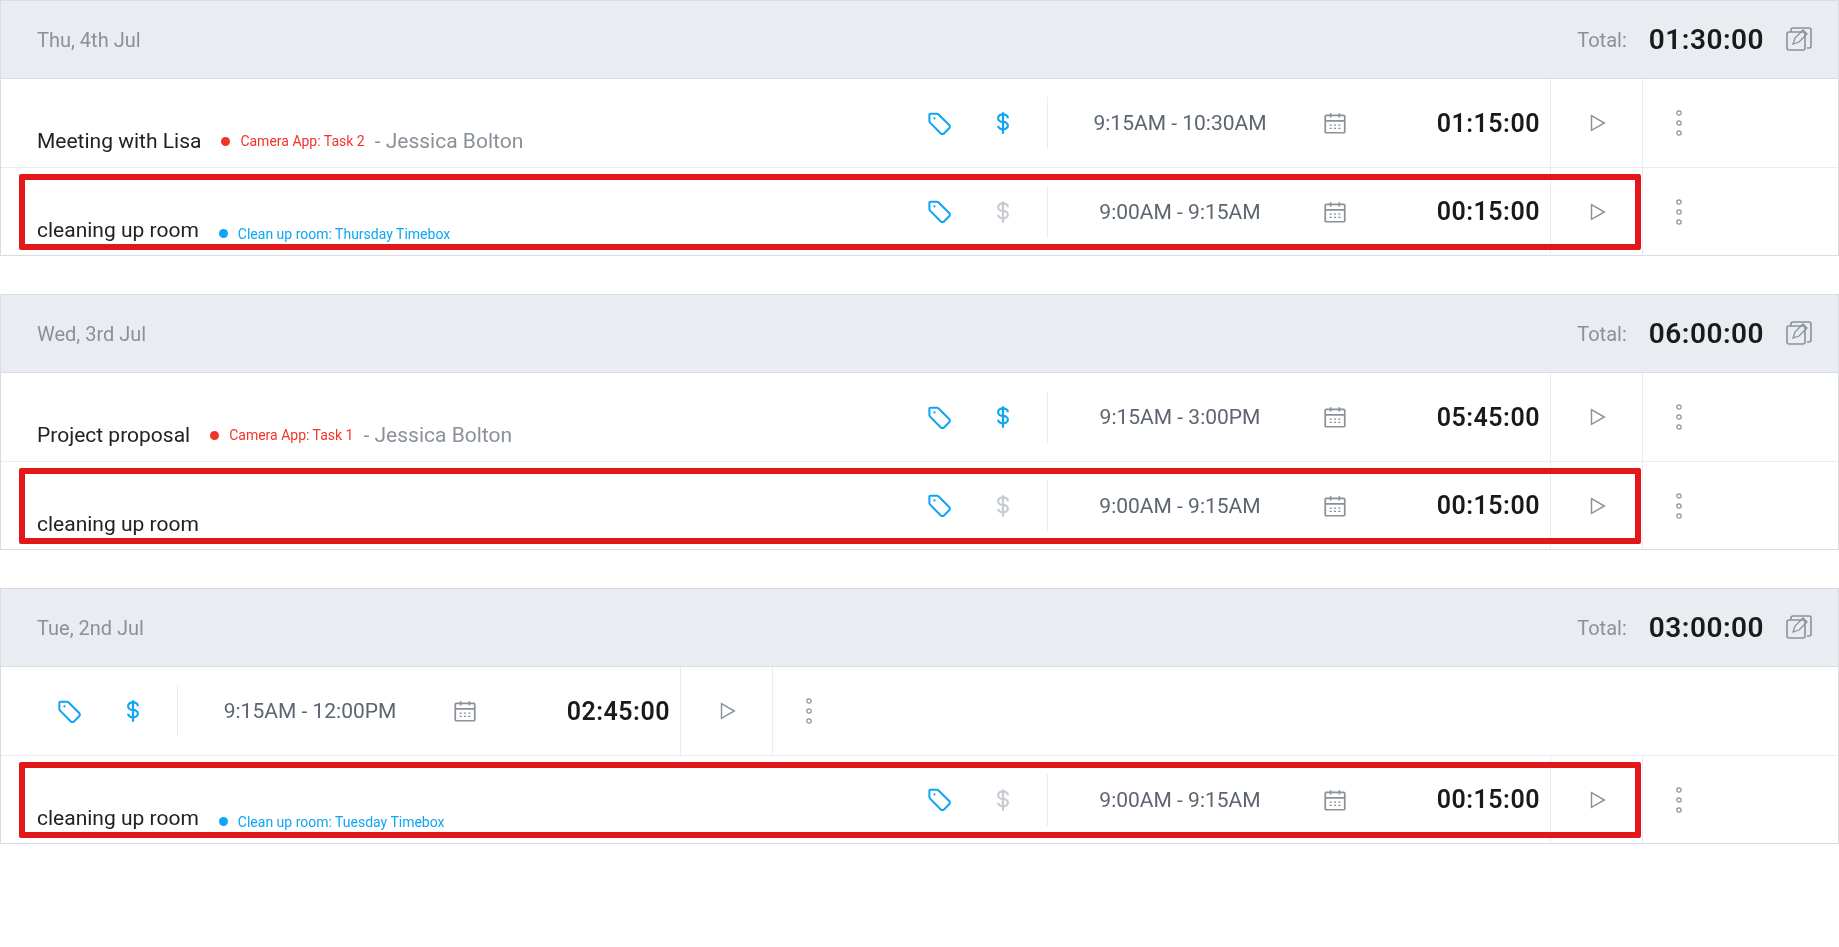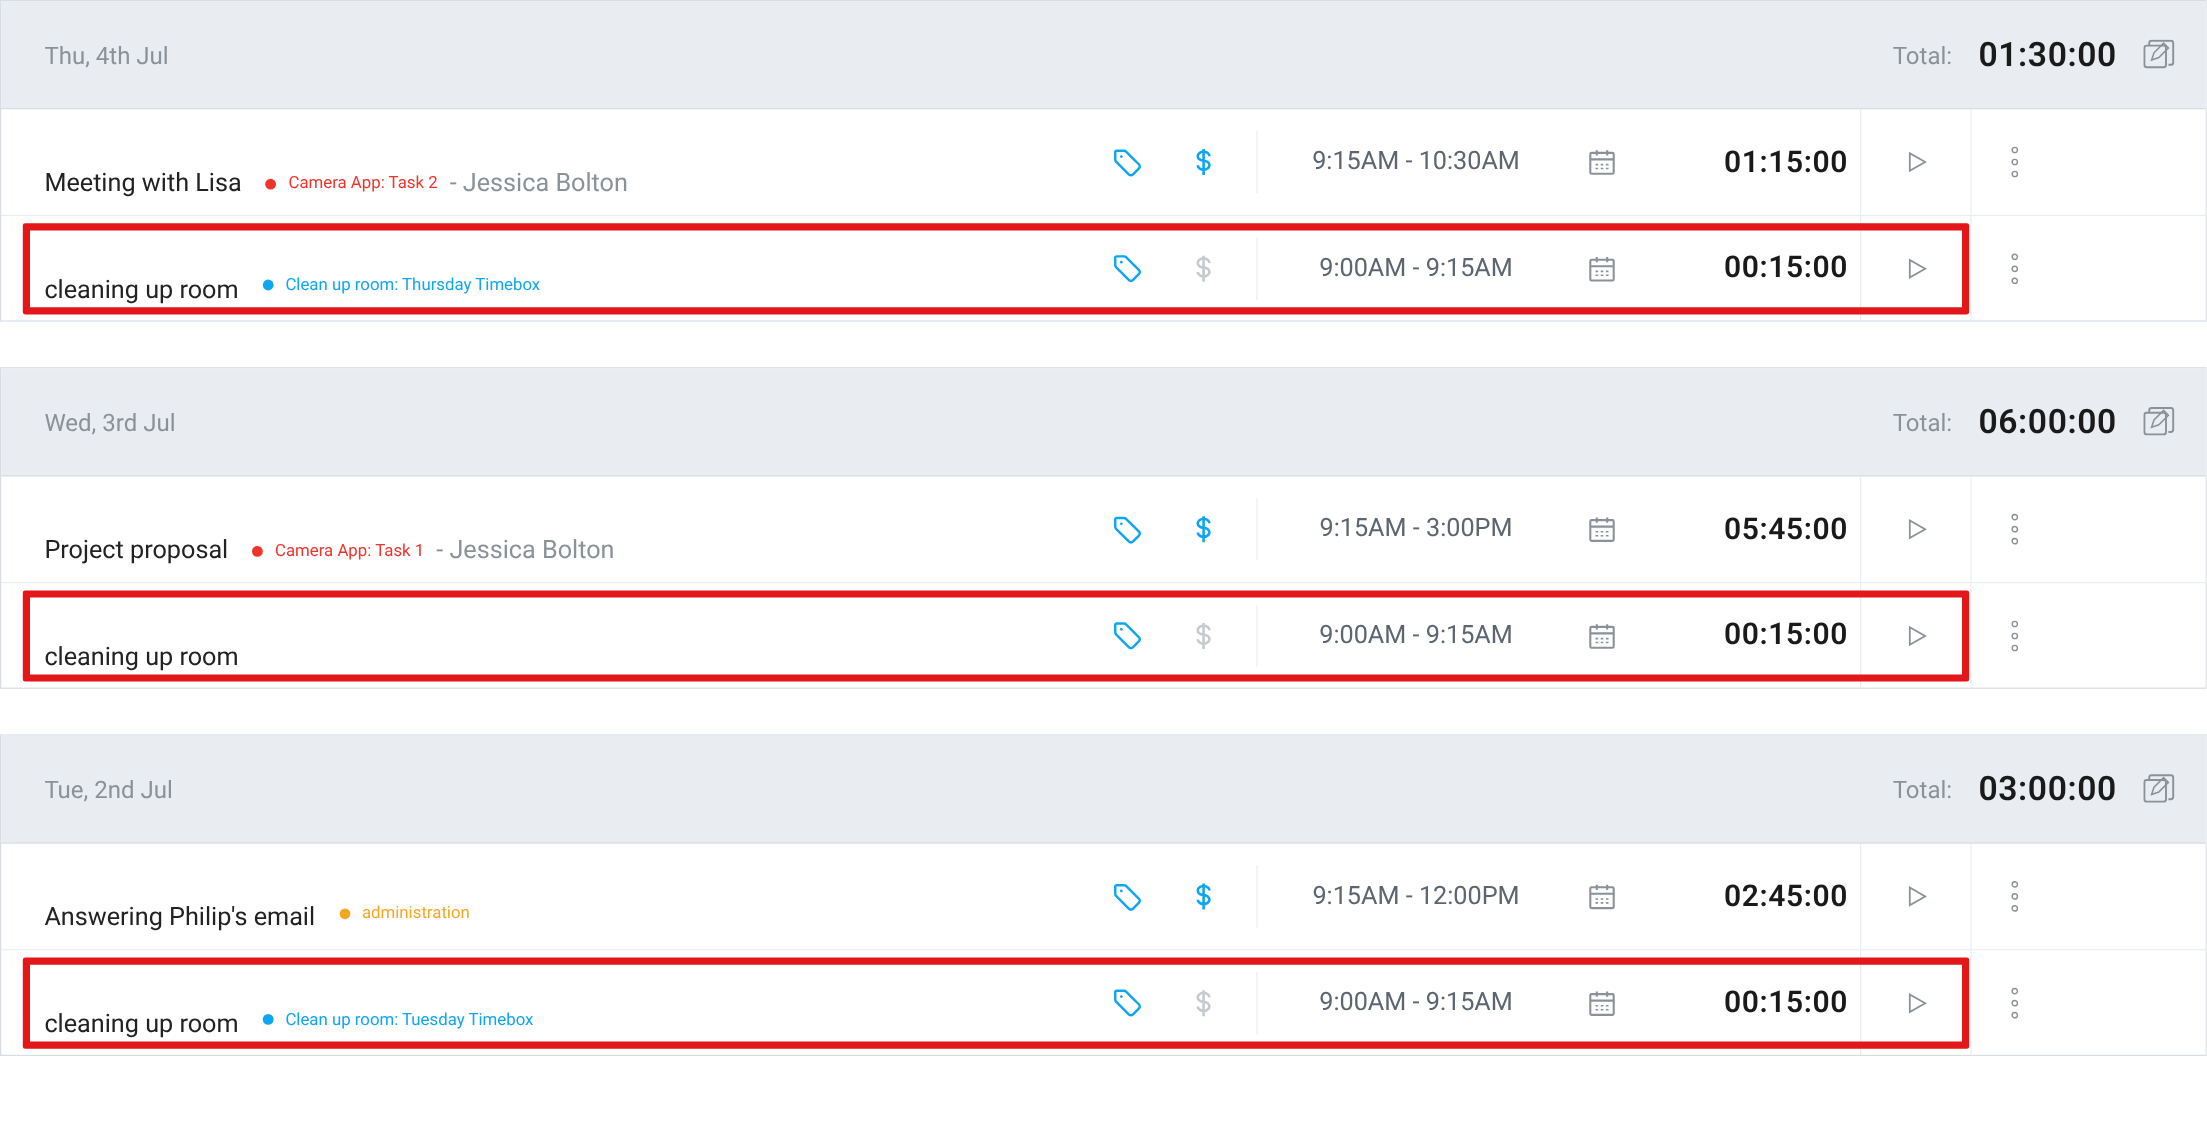--- a/index.html
+++ b/index.html
@@ -13,21 +13,21 @@
     border: 1px solid #d8dde3;
     margin-bottom: 38px;
     background: #fff;
   }
   .day-header {
     display: flex;
     align-items: center;
     justify-content: space-between;
     background: #e9edf1;
     padding: 0 24px 0 36px;
-    height: 90px;
+    height: 78px;
     border-bottom: 1px solid #d8dde3;
   }
   .day-header .date {
     color: #8a9199;
     font-size: 20px;
   }
   .day-header .right {
     display: flex;
     align-items: center;
     gap: 22px;
@@ -49,21 +49,21 @@
     display: flex;
     align-items: center;
     height: 88px;
     border-top: 1px solid #e9edf1;
     position: relative;
     padding-left: 36px;
   }
   .entry:first-child { border-top: none; }
   .entry .desc-area {
     display: flex;
-    align-items: flex-start;
+    align-items: flex-end;
     gap: 20px;
     width: 870px;
     flex-shrink: 0;
     font-size: 21px;
     margin-top: 36px;
   }
   .entry .desc {
     color: #222;
   }
   .proj-wrap {
@@ -378,28 +378,20 @@
             <svg width="28" height="26" viewBox="0 0 28 26" fill="none" stroke="#8a9199" stroke-width="1.6">
               <rect x="1" y="5" width="18" height="18" rx="2"></rect>
               <path d="M5 5V3a2 2 0 0 1 2-2h16a2 2 0 0 1 2 2v16a2 2 0 0 1-2 2h-2"></path>
               <path d="M7 17l2-6 8-8 4 4-8 8-6 2z" stroke-width="1.3"></path>
             </svg>
           </span>
     </div>
   </div>
       <div>
         <div class="entry">
-          <div class="desc-area">
-        <span class="desc">Answering Philip's email</span>
-        <span class="proj-wrap proj-yellow">
-          <span class="proj-dot"></span>
-          <span class="proj-label">administration</span>
-
-        </span>
-      </div>
           <div class="icon-cell">
             <svg width="27" height="27" viewBox="0 0 24 24" fill="none" stroke="#0ea5f3" stroke-width="1.8">
               <path d="M20.59 13.41 11 3.83A2 2 0 0 0 9.59 3.24H4a1 1 0 0 0-1 1v5.59a2 2 0 0 0 .59 1.41l9.59 9.59a2 2 0 0 0 2.83 0l4.59-4.59a2 2 0 0 0 0-2.83Z"></path>
               <circle cx="7.5" cy="7.5" r="1" fill="#0ea5f3" stroke="none"></circle>
             </svg>
           </div>
           <div class="icon-cell">
             <svg width="26" height="30" viewBox="0 0 24 24" fill="none" stroke="#0ea5f3" stroke-width="2">
               <path d="M12 2v20M16.5 7.5c0-1.9-2-3.5-4.5-3.5S7.5 5.6 7.5 7.5 9.5 11 12 11s4.5 1.6 4.5 3.5S14 18 12 18s-4.5-1.6-4.5-3.5"></path>
             </svg>

